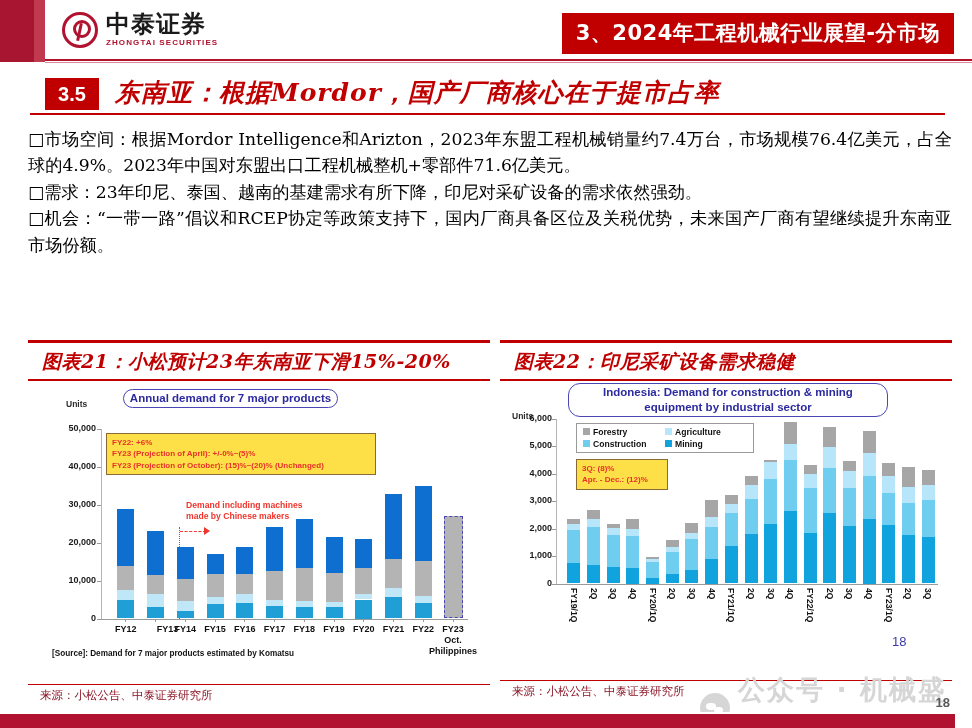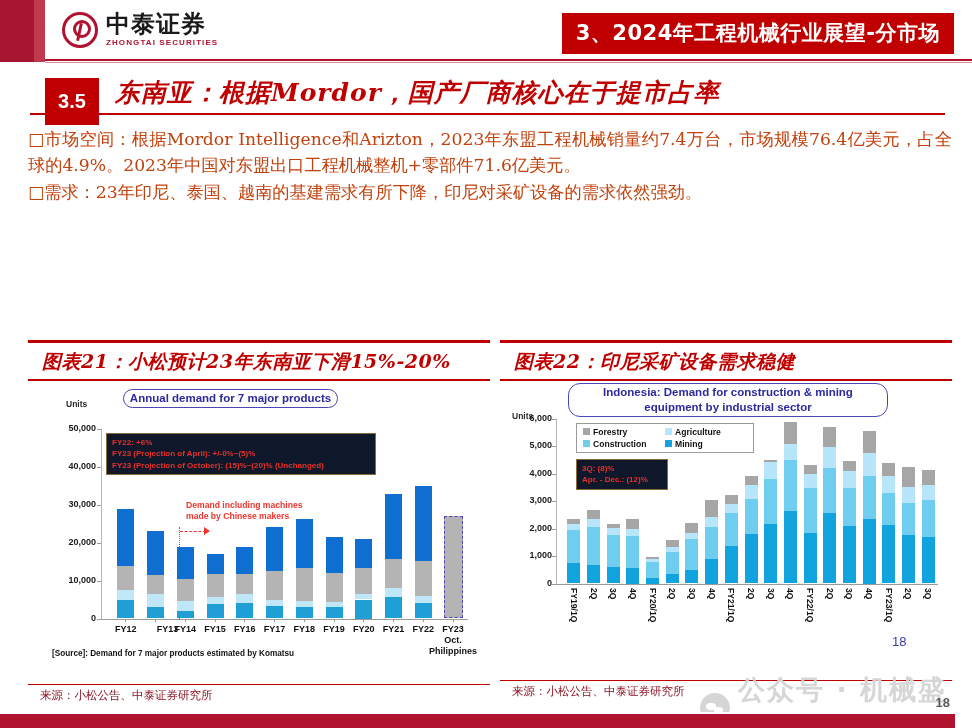--- a/index.html
+++ b/index.html
@@ -69,21 +69,21 @@
     position: absolute; left: 45px; top: 62px; width: 927px; height: 1px;
     background: #d98c99;
   }
 
   
   .sec-title-row {
     position: absolute; left: 0; top: 78px; width: 972px; height: 34px;
   }
   .sec-num {
     position: absolute; left: 45px; top: 0;
-    width: 54px; height: 47px;
+    width: 54px; height: 32px;
     background: #c00000; color: #ffffff;
     font-size: 20px; font-weight: bold;
     display: flex; align-items: center; justify-content: center;
   }
   .sec-text {
     position: absolute; left: 115px; top: -2px;
     font-size: 25px; font-weight: bold; font-style: italic;
     color: #c00000;
     font-family: "DejaVu Serif", serif;
     white-space: nowrap;
@@ -93,21 +93,21 @@
     position: absolute; left: 30px; top: 113px; width: 915px; height: 2px;
     background: #c00000;
   }
 
   
   .body-text {
     position: absolute; left: 28px; top: 126px; width: 924px;
     font-family: "DejaVu Serif", serif;
     font-size: 17.2px;
     line-height: 26.4px;
-    color: #c2410c;
+    color: #000000;
     text-align: justify;
   }
   .body-text p { margin: 0; }
 
   
   .panel { position: absolute; top: 340px; }
   .panel-left  { left: 28px;  width: 462px; }
   .panel-right { left: 500px; width: 452px; }
 
   .fig-head-rule-top {
@@ -159,21 +159,21 @@
     position: absolute; border: 1px solid #9a9a9a; background: #ffffff;
     font-size: 8.6px; font-weight: bold; color: #111;
     display: flex; align-items: center;
     padding: 0 4px;
   }
   .lg-item { display: flex; align-items: center; gap: 3px; margin-right: 8px; white-space: nowrap; }
   .lg-sw { width: 7px; height: 7px; flex: none; }
 
   .note-box {
     position: absolute;
-    background: #0f172a; border: 1px solid #8a6a34;
+    background: #fde047; border: 1px solid #8a6a34;
     color: #e8312a; font-size: 8px; font-weight: bold;
     line-height: 1.45; padding: 3px 5px;
     white-space: nowrap;
   }
   .ann-red {
     position: absolute; color: #f0352c;
     font-size: 8.6px; font-weight: bold; line-height: 1.32;
     white-space: nowrap;
   }
   .xlbl {
@@ -272,20 +272,21 @@
 
 <div class="sec-title-row">
   <div class="sec-num">3.5</div>
   <div class="sec-text">东南亚：根据Mordor，国产厂商核心在于提市占率</div>
 </div>
 <div class="sec-underline"></div>
 
 <div class="body-text">
   <p>□市场空间：根据Mordor Intelligence和Arizton，2023年东盟工程机械销量约7.4万台，市场规模76.4亿美元，占全球的4.9%。2023年中国对东盟出口工程机械整机+零部件71.6亿美元。</p>
   <p>□需求：23年印尼、泰国、越南的基建需求有所下降，印尼对采矿设备的需求依然强劲。</p>
+  <p>□机会：“一带一路”倡议和RCEP协定等政策支持下，国内厂商具备区位及关税优势，未来国产厂商有望继续提升东南亚市场份额。</p>
 </div>
 
 <div class="panel panel-left">
   <div class="fig-head-rule-top"></div>
   <div class="fig-title">图表21：小松预计23年东南亚下滑15%-20%</div>
   <div class="fig-head-rule-bot"></div>
   <div class="chart-area chart-left" id="chart-left">
       <div class="units-lbl" style="left: 38px; top: 18px;">Units</div>
       <div class="axis-v" style="left: 73px; top: 48px; height: 190px;"></div>
       <div class="axis-h" style="left: 73px; top: 238px; width: 367px;"></div>

